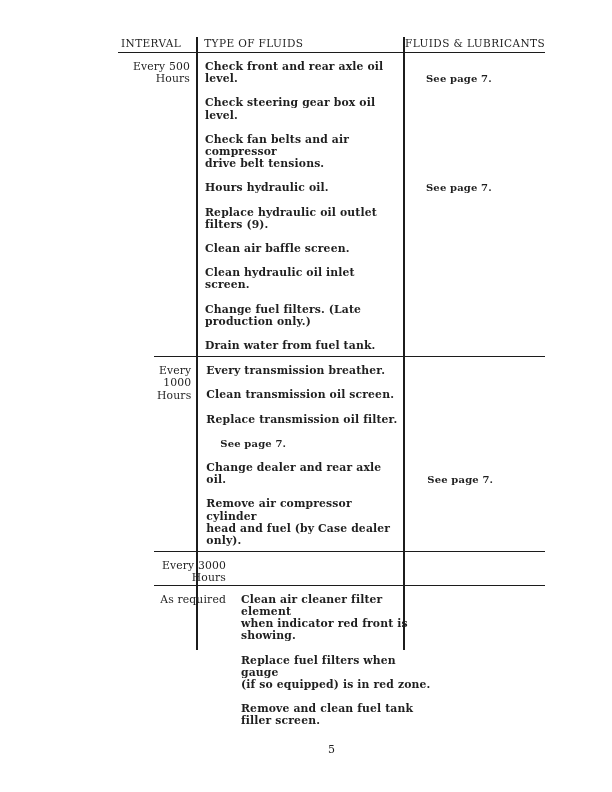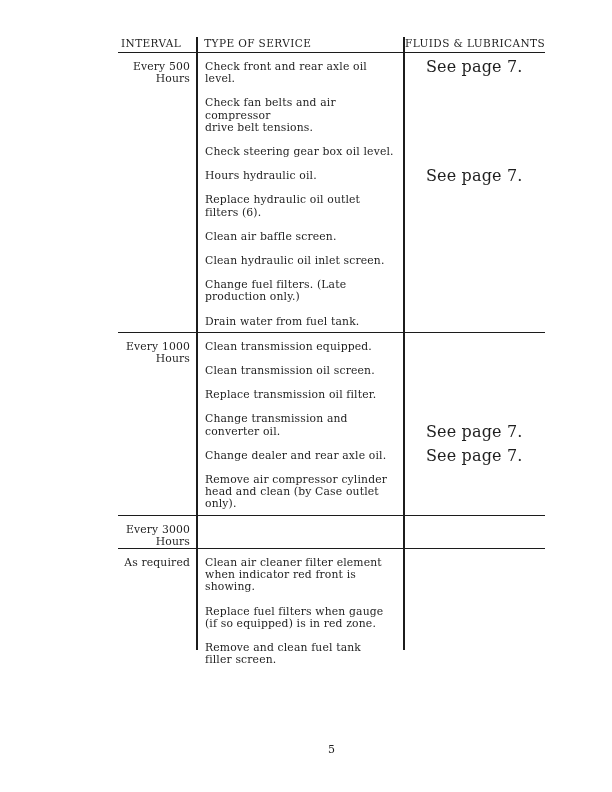--- a/index.html
+++ b/index.html
@@ -48,55 +48,57 @@
   .th.c1 { width: 78px; padding-left: 3px; box-sizing: border-box; }
   .th.c2 { width: 207px; padding-left: 9px; box-sizing: border-box; }
   .th.c3 { flex: 1; padding-left: 5px; box-sizing: border-box; }
 
   .section {
     display: flex;
     padding-top: 8px;
   }
   .section + .section {
     border-top: 1.7px solid #1c1c1c;
+    margin-left: 36px;
   }
   .col-interval {
     width: 78px;
     box-sizing: border-box;
     padding: 0 6px 0 3px;
     font-size: 10.8px;
     line-height: 12.2px;
     letter-spacing: 0.15px;
     white-space: pre-line;
     text-align: right;
   }
   .col-items {
     flex: 1;
   }
   .item {
     display: flex;
-    align-items: flex-start;
+    align-items: flex-end;
     margin-bottom: 12px;
+    font-weight: bold;
   }
   .item:last-child { margin-bottom: 4px; }
   .service {
     width: 207px;
     box-sizing: border-box;
     padding-left: 9px;
     padding-right: 3px;
     font-size: 10.8px;
     line-height: 12.2px;
     letter-spacing: 0.15px;
     white-space: pre-line;
   }
   .note {
     width: 142px;
     box-sizing: border-box;
     padding-left: 23px;
-    font-size: 16px;
+    font-size: 10px;
     line-height: 12.2px;
     letter-spacing: 0.15px;
     white-space: nowrap;
   }
   .note.align-bottom { align-self: flex-end; }
 
   .page-number {
     position: absolute;
     left: 118px;
     top: 743px;
@@ -110,48 +112,48 @@
 
 <div class="page">
 
   <div class="table-wrap">
 
     <div class="vline v1"></div>
     <div class="vline v2"></div>
 
     <div class="header-row">
       <div class="th c1">INTERVAL</div>
-      <div class="th c2">TYPE OF SERVICE</div>
+      <div class="th c2">TYPE OF FLUIDS</div>
       <div class="th c3">FLUIDS &amp; LUBRICANTS</div>
     </div>
 
     <div>
         <div class="section">
           <div class="col-interval">Every 500
 Hours</div>
           <div class="col-items">
             <div class="item">
               <div class="service">Check front and rear axle oil
 level.</div>
               <div class="note">See page 7.</div>
             </div>
             <div class="item">
+              <div class="service">Check steering gear box oil level.</div>
+            </div>
+            <div class="item">
               <div class="service">Check fan belts and air compressor
 drive belt tensions.</div>
             </div>
             <div class="item">
-              <div class="service">Check steering gear box oil level.</div>
-            </div>
-            <div class="item">
               <div class="service">Hours hydraulic oil.</div>
               <div class="note">See page 7.</div>
             </div>
             <div class="item">
               <div class="service">Replace hydraulic oil outlet
-filters (6).</div>
+filters (9).</div>
             </div>
             <div class="item">
               <div class="service">Clean air baffle screen.</div>
             </div>
             <div class="item">
               <div class="service">Clean hydraulic oil inlet screen.</div>
             </div>
             <div class="item">
               <div class="service">Change fuel filters. (Late
 production only.)</div>
@@ -159,40 +161,38 @@
             <div class="item">
               <div class="service">Drain water from fuel tank.</div>
             </div>
           </div>
         </div>
         <div class="section">
           <div class="col-interval">Every 1000
 Hours</div>
           <div class="col-items">
             <div class="item">
-              <div class="service">Clean transmission equipped.</div>
+              <div class="service">Every transmission breather.</div>
             </div>
             <div class="item">
               <div class="service">Clean transmission oil screen.</div>
             </div>
             <div class="item">
               <div class="service">Replace transmission oil filter.</div>
             </div>
             <div class="item">
-              <div class="service">Change transmission and
-converter oil.</div>
               <div class="note align-bottom">See page 7.</div>
             </div>
             <div class="item">
               <div class="service">Change dealer and rear axle oil.</div>
               <div class="note">See page 7.</div>
             </div>
             <div class="item">
               <div class="service">Remove air compressor cylinder
-head and clean (by Case outlet
+head and fuel (by Case dealer
 only).</div>
             </div>
           </div>
         </div>
         <div class="section">
           <div class="col-interval">Every 3000
 Hours</div>
         </div>
         <div class="section">
           <div class="col-interval">As required</div>

